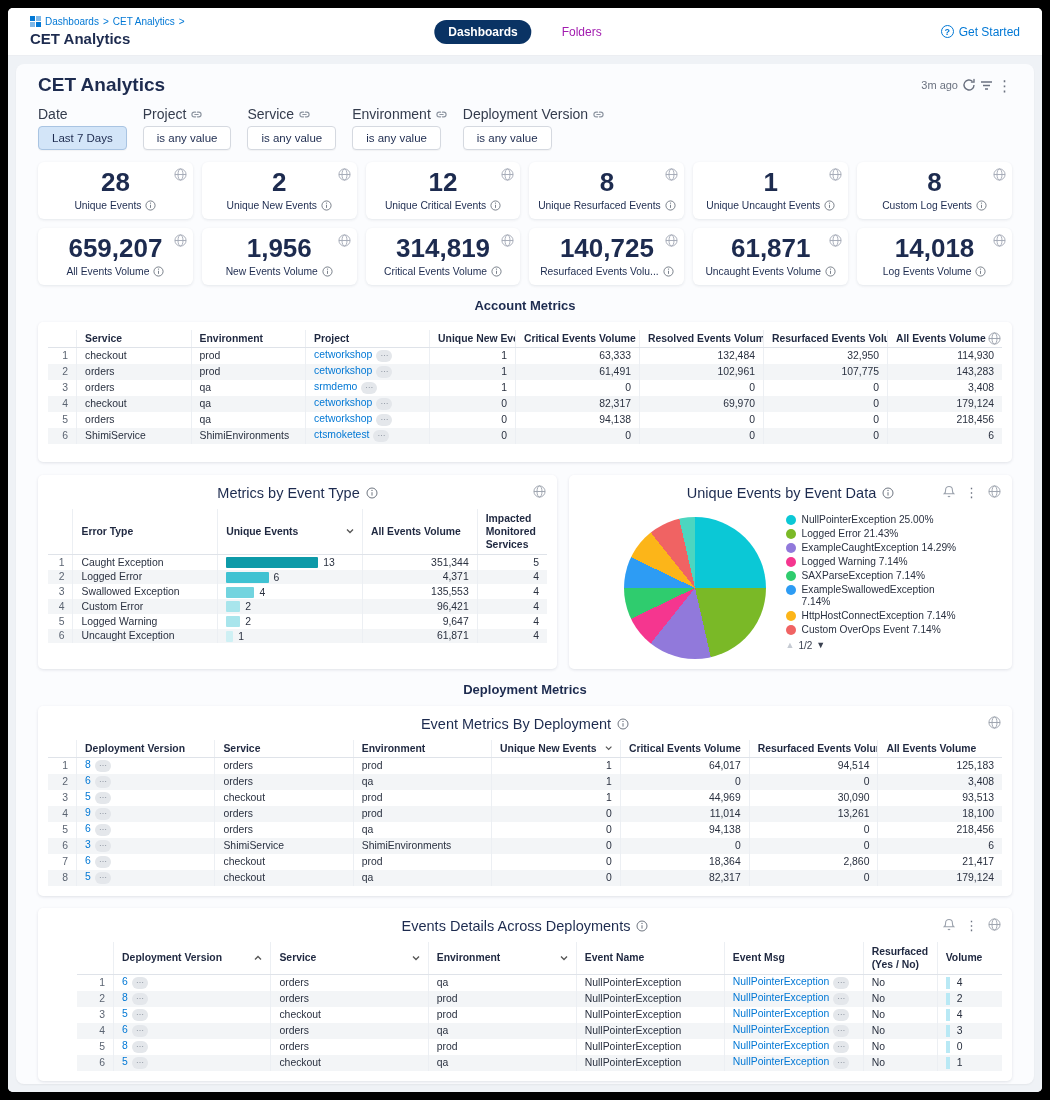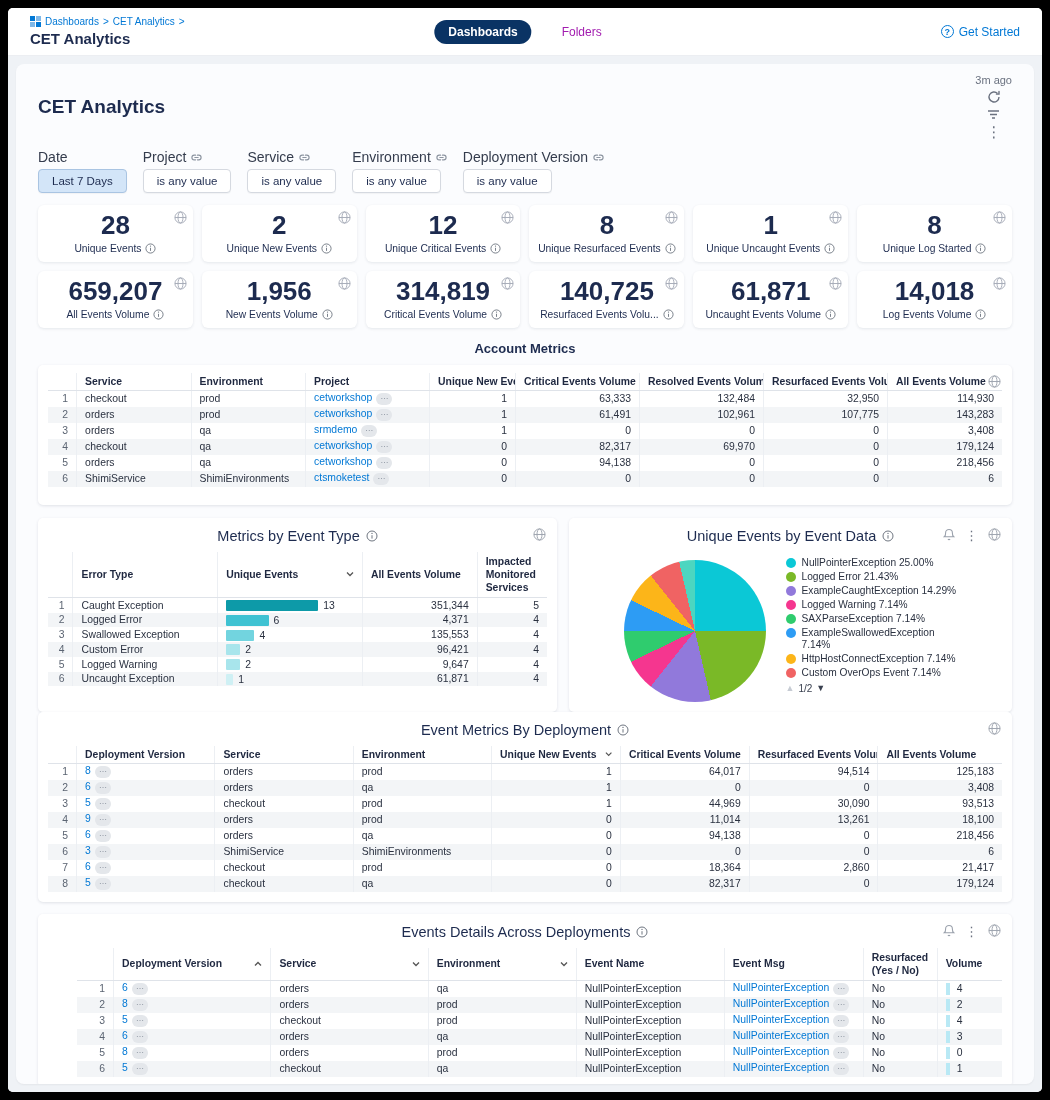--- a/index.html
+++ b/index.html
@@ -18,21 +18,21 @@
   .tab.active { background:#0a3364; color:#fff; border-radius:13px; font-weight:600; }
   .tb-right { margin-left:auto; }
   .get-started { color:#0278d5; font-size:12px; display:flex; gap:5px; align-items:center; text-decoration:none; cursor:pointer; }
   .q-icon { width:13px; height:13px; border:1.4px solid #0278d5; border-radius:50%; font-size:9px; display:inline-flex; align-items:center; justify-content:center; font-weight:700; }
 
   
   .main { flex:1; background:#eff2f6; padding:8px; overflow:hidden; }
   .card { background:#fbfcfe; border-radius:8px; height:100%; padding:10px 22px 8px; box-shadow:0 1px 2px rgba(0,0,0,.05); overflow:hidden; }
   .card-head { display:flex; align-items:center; }
   .dash-title { font-size:19px; font-weight:600; color:#1d2b4f; }
-  .card-meta { margin-left:auto; display:flex; align-items:center; gap:4px; color:#6b7280; font-size:11px;flex-direction:column; }
+  .card-meta { margin-left:auto; display:flex; align-items:center; gap:4px; color:#6b7280; font-size:11px; }
   .icon-btn { background:none; border:none; cursor:pointer; color:#6b7280; display:inline-flex; align-items:center; padding:0; font-family:inherit; }
   .kebab { font-size:15px; color:#6b7280; line-height:1; }
 
   
   .filters { display:flex; gap:16px; margin-top:10px; }
   .f-label { font-size:14px; color:#343c4d; display:flex; gap:5px; align-items:center; margin-bottom:4px; }
   .f-chip { font-size:11.5px; color:#1d2b4f; background:#fff; border:1px solid #d5d9e0; border-radius:4px; padding:5px 13px; cursor:pointer; box-shadow:0 1px 1px rgba(0,0,0,.04); font-family:inherit; }
   .filter.active .f-chip { background:#d3e5f8; border-color:#a9c4e2; }
 
   
@@ -307,21 +307,21 @@
           <div class="tile">
             <span class="tile-globe">
               <svg width="13" height="13" viewBox="0 0 14 14" fill="none" stroke="#a3a9b5" stroke-width="1">
                 <circle cx="7" cy="7" r="6"></circle>
                 <ellipse cx="7" cy="7" rx="2.7" ry="6"></ellipse>
                 <line x1="1" y1="7" x2="13" y2="7"></line>
               </svg>
             </span>
             <div class="tile-value">8</div>
             <div class="tile-label">
-              <span>Unique Log Started</span>
+              <span>Custom Log Events</span>
               <span style="display:inline-flex;">
                 <svg width="11" height="11" viewBox="0 0 12 12" fill="none" stroke="#6f7681" stroke-width="1">
                   <circle cx="6" cy="6" r="5"></circle>
                   <line x1="6" y1="5.2" x2="6" y2="8.6"></line>
                   <circle cx="6" cy="3.4" r="0.7" fill="#6f7681" stroke="none"></circle>
                 </svg>
               </span>
             </div>
           </div>
 
@@ -740,20 +740,21 @@
               <div class="pager">
                 <span class="tri-up">▲</span>
                 <span>1/2</span>
                 <span class="tri-down">▼</span>
               </div>
             </div>
           </div>
         </div>
       </div>
 
+      <div class="section-title">Deployment Metrics</div>
 
       <div class="panel">
         <div class="panel-icons">
           <span><svg width="13" height="13" viewBox="0 0 14 14" fill="none" stroke="#9aa1ac" stroke-width="1">
                 <circle cx="7" cy="7" r="6"></circle>
                 <ellipse cx="7" cy="7" rx="2.7" ry="6"></ellipse>
                 <line x1="1" y1="7" x2="13" y2="7"></line>
               </svg></span>
         </div>
         <div class="panel-title">

